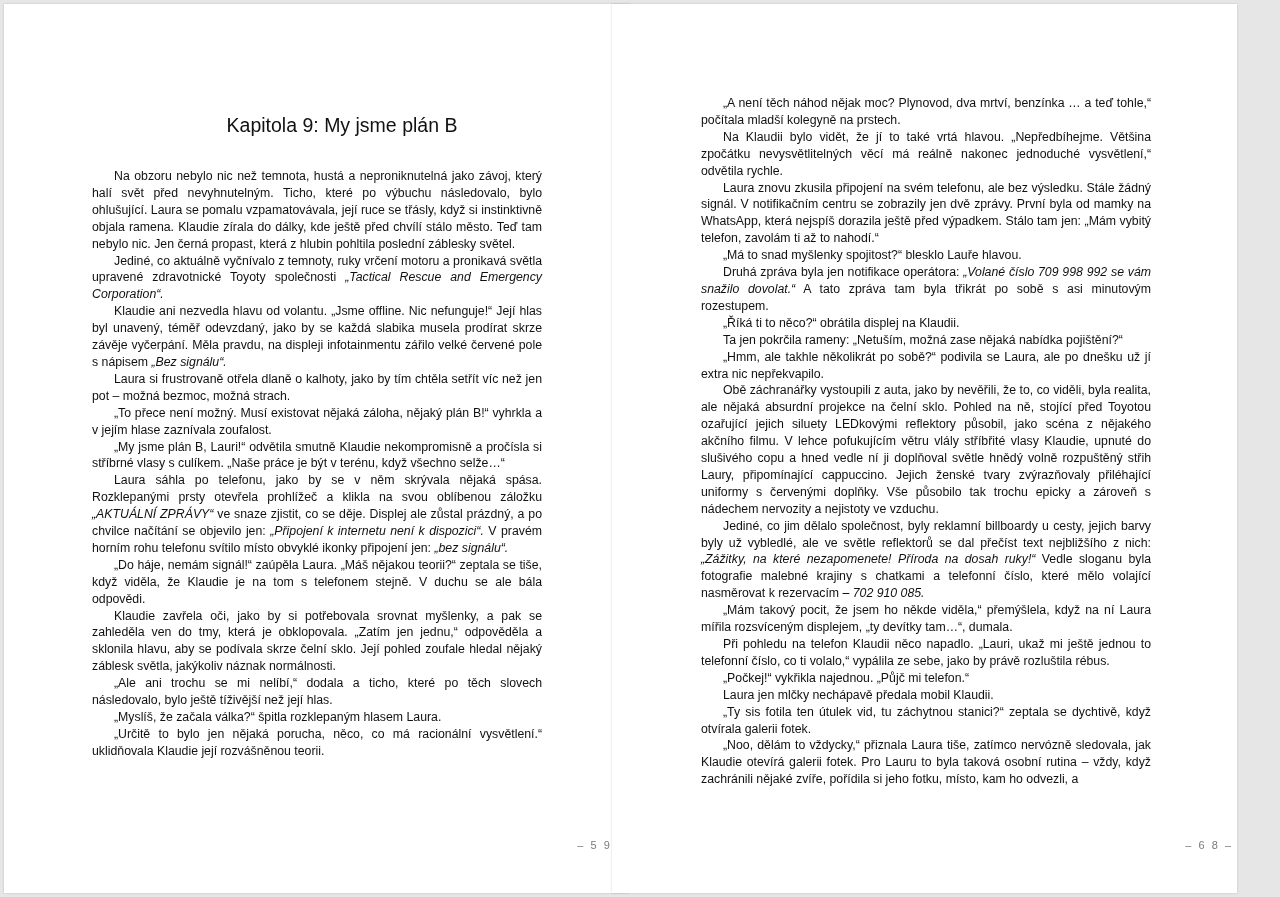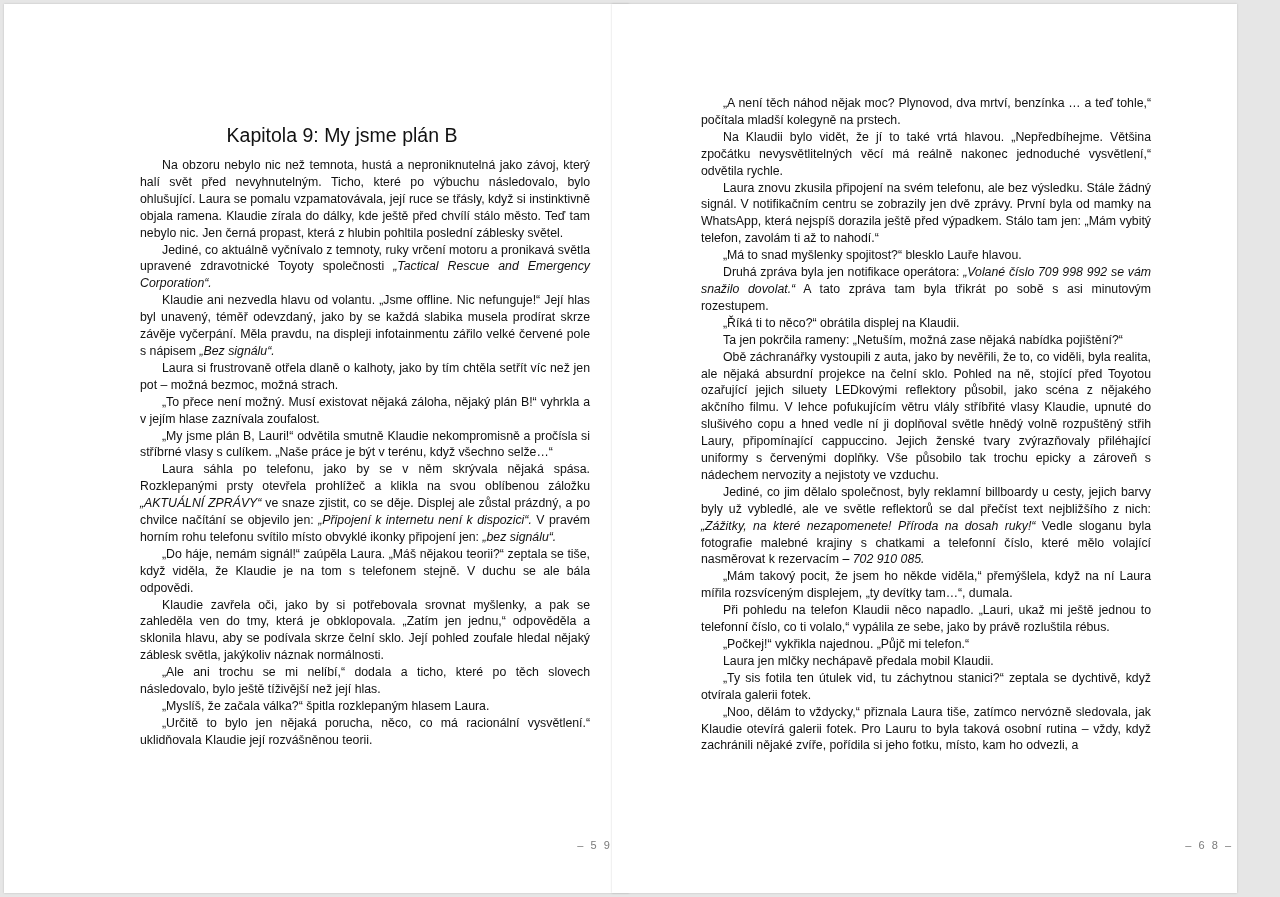--- a/index.html
+++ b/index.html
@@ -11,25 +11,25 @@
     position:absolute; top:4px; width:625px; height:889px; background:#ffffff;
     box-shadow:0 0 2px rgba(0,0,0,0.18);
   }
   #page-left { left:4px; }
   #page-right { left:612px; }
   .body-text {
     position:absolute; width:450px; color:#111;
     font-family:"Liberation Sans", sans-serif; font-size:12.3px; line-height:16.9px;
     text-align:justify;
   }
-  #page-left .body-text { left:88px; top:153px;margin-left:48px; }
+  #page-left .body-text { left:88px; top:164px; }
   #page-right .body-text { left:89px; top:91px; }
   .body-text p { margin:0; text-indent:22px; }
   .title {
-    position:absolute; left:0; width:676px; top:120px; text-align:center;
+    position:absolute; left:0; width:676px; top:110px; text-align:center;
     font-size:19.5px; color:#111; font-family:"Liberation Sans", sans-serif;
   }
   .page-num {
     position:absolute; top:835px; left:0; width:621px; text-align:right;
     font-size:11px; color:#7a7a7a; letter-spacing:2px;
   }
   em { font-style:italic; }
 </style>
 </head>
 <body>
@@ -55,20 +55,21 @@
 
 <div class="page" id="page-right">
   <div class="body-text">
       <p><span>„A není těch náhod nějak moc? Plynovod, dva mrtví, benzínka … a teď tohle,“ počítala mladší kolegyně na prstech.</span></p>
       <p><span>Na Klaudii bylo vidět, že jí to také vrtá hlavou. „Nepředbíhejme. Většina zpočátku nevysvětlitelných věcí má reálně nakonec jednoduché vysvětlení,“ odvětila rychle.</span></p>
       <p><span>Laura znovu zkusila připojení na svém telefonu, ale bez výsledku. Stále žádný signál. V notifikačním centru se zobrazily jen dvě zprávy. První byla od mamky na WhatsApp, která nejspíš dorazila ještě před výpadkem. Stálo tam jen: „Mám vybitý telefon, zavolám ti až to nahodí.“</span></p>
       <p><span>„Má to snad myšlenky spojitost?“ blesklo Lauře hlavou.</span></p>
       <p><span>Druhá zpráva byla jen notifikace operátora: </span><em>„Volané číslo 709 998 992 se vám snažilo dovolat.“</em><span> A tato zpráva tam byla třikrát po sobě s asi minutovým rozestupem.</span></p>
       <p><span>„Říká ti to něco?“ obrátila displej na Klaudii.</span></p>
       <p><span>Ta jen pokrčila rameny: „Netuším, možná zase nějaká nabídka pojištění?“</span></p>
+      <p><span>„Hmm, ale takhle několikrát po sobě?“ podivila se Laura, ale po dnešku už jí extra nic nepřekvapilo.</span></p>
       <p><span>Obě záchranářky vystoupili z auta, jako by nevěřili, že to, co viděli, byla realita, ale nějaká absurdní projekce na čelní sklo. Pohled na ně, stojící před Toyotou ozařující jejich siluety LEDkovými reflektory působil, jako scéna z nějakého akčního filmu. V lehce pofukujícím větru vlály stříbřité vlasy Klaudie, upnuté do slušivého copu a hned vedle ní ji doplňoval světle hnědý volně rozpuštěný střih Laury, připomínající cappuccino. Jejich ženské tvary zvýrazňovaly přiléhající uniformy s červenými doplňky. Vše působilo tak trochu epicky a zároveň s nádechem nervozity a nejistoty ve vzduchu.</span></p>
       <p><span>Jediné, co jim dělalo společnost, byly reklamní billboardy u cesty, jejich barvy byly už vybledlé, ale ve světle reflektorů se dal přečíst text nejbližšího z nich: </span><em>„Zážitky, na které nezapomenete! Příroda na dosah ruky!“</em><span> Vedle sloganu byla fotografie malebné krajiny s chatkami a telefonní číslo, které mělo volající nasměrovat k rezervacím </span><em>– 702 910 085.</em></p>
       <p><span>„Mám takový pocit, že jsem ho někde viděla,“ přemýšlela, když na ní Laura mířila rozsvíceným displejem, „ty devítky tam…“, dumala.</span></p>
       <p><span>Při pohledu na telefon Klaudii něco napadlo. „Lauri, ukaž mi ještě jednou to telefonní číslo, co ti volalo,“ vypálila ze sebe, jako by právě rozluštila rébus.</span></p>
       <p><span>„Počkej!“ vykřikla najednou. „Půjč mi telefon.“</span></p>
       <p><span>Laura jen mlčky nechápavě předala mobil Klaudii.</span></p>
       <p><span>„Ty sis fotila ten útulek vid, tu záchytnou stanici?“ zeptala se dychtivě, když otvírala galerii fotek.</span></p>
       <p><span>„Noo, dělám to vždycky,“ přiznala Laura tiše, zatímco nervózně sledovala, jak Klaudie otevírá galerii fotek. Pro Lauru to byla taková osobní rutina – vždy, když zachránili nějaké zvíře, pořídila si jeho fotku, místo, kam ho odvezli, a</span></p>
     </div>
   <div class="page-num">– 6 8 –</div>

